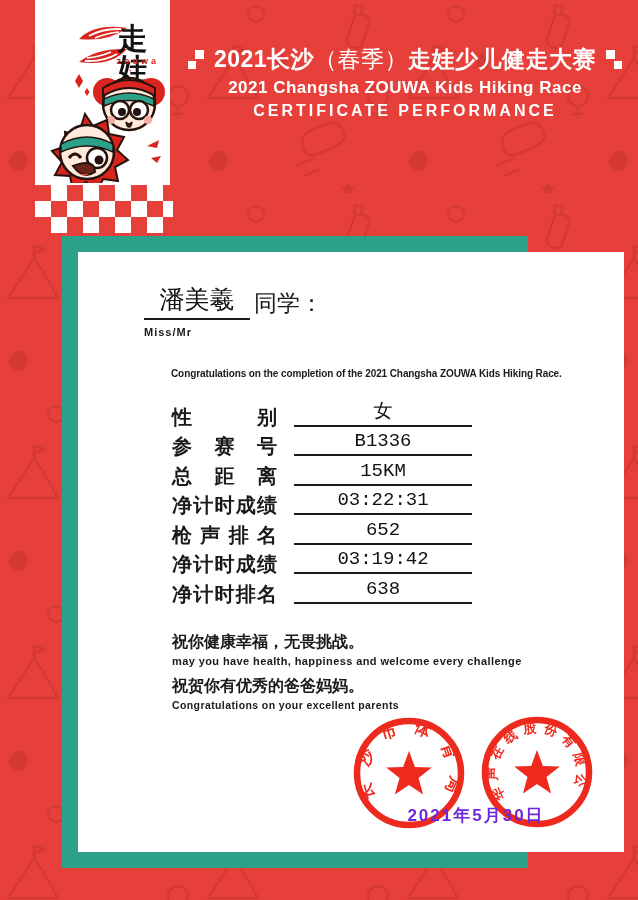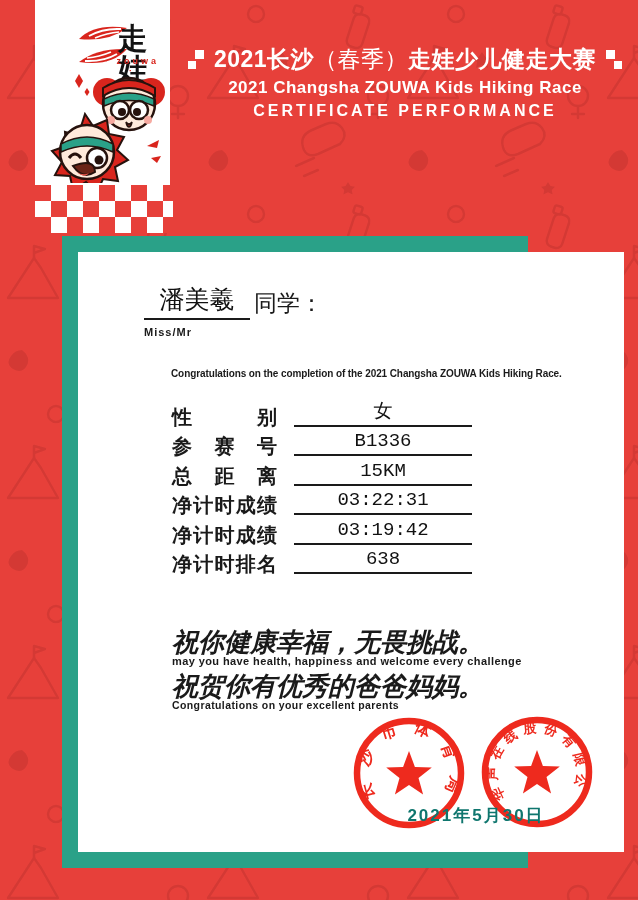--- a/index.html
+++ b/index.html
@@ -45,29 +45,29 @@
   .congrats-zh .paren{font-family:"DejaVu Serif",serif;font-weight:400;}
   .congrats-en{position:absolute;left:93px;top:116px;font-size:10px;font-weight:700;color:#1a1a1a;letter-spacing:-0.1px;white-space:nowrap;}
 
   .fields{position:absolute;left:94px;top:145px;}
   .field-row{display:flex;align-items:flex-end;height:29.5px;}
   .f-label{width:105px;font-size:20px;font-weight:800;color:#1a1a1a;line-height:1;text-align:justify;text-align-last:justify;}
   .f-value{width:178px;margin-left:17px;border-bottom:2.5px solid #1a1a1a;text-align:center;
     font-family:"Liberation Mono",monospace;font-size:19px;color:#111;line-height:1.15;padding-bottom:1px;}
 
   .wishes{position:absolute;left:94px;top:378px;color:#1a1a1a;}
-  .wish-zh{font-size:26px;font-weight:800;line-height:24px;white-space:nowrap;font-style:italic;}
+  .wish-zh{font-size:16px;font-weight:800;line-height:24px;white-space:nowrap;}
   .wish-en{font-size:11px;font-weight:700;line-height:15px;letter-spacing:0.4px;margin-bottom:5px;white-space:nowrap;}
   .wish-en2{font-size:10.5px;}
 
   .stamp{position:absolute;width:116px;height:116px;}
   .stamp.s0{left:273px;top:463px;}
   .stamp.s1{left:401px;top:462px;}
   .date{position:absolute;left:298px;top:552px;width:200px;text-align:center;
-    font-size:17px;font-weight:800;color:#0f766e;letter-spacing:2px;z-index:5;white-space:nowrap;}
+    font-size:17px;font-weight:800;color:#6d28d9;letter-spacing:2px;z-index:5;white-space:nowrap;}
 </style>
 </head>
 <body>
 
 <div class="page">
 
   <svg class="bg-pattern" xmlns="http://www.w3.org/2000/svg">
     <defs>
       <pattern id="doodles" width="200" height="200" patternUnits="userSpaceOnUse">
         <g stroke="#d13732" stroke-width="2.5" fill="none" opacity="0.85" stroke-linejoin="round" stroke-linecap="round">
@@ -178,20 +178,24 @@
         </div>
         <div class="field-row">
           <div class="f-label">总距离</div>
           <div class="f-value">15KM</div>
         </div>
         <div class="field-row">
           <div class="f-label">净计时成绩</div>
           <div class="f-value">03:22:31</div>
         </div>
         <div class="field-row">
+          <div class="f-label">枪声排名</div>
+          <div class="f-value">652</div>
+        </div>
+        <div class="field-row">
           <div class="f-label">净计时成绩</div>
           <div class="f-value">03:19:42</div>
         </div>
         <div class="field-row">
           <div class="f-label">净计时排名</div>
           <div class="f-value">638</div>
         </div>
       </div>
 
       <div class="wishes">

